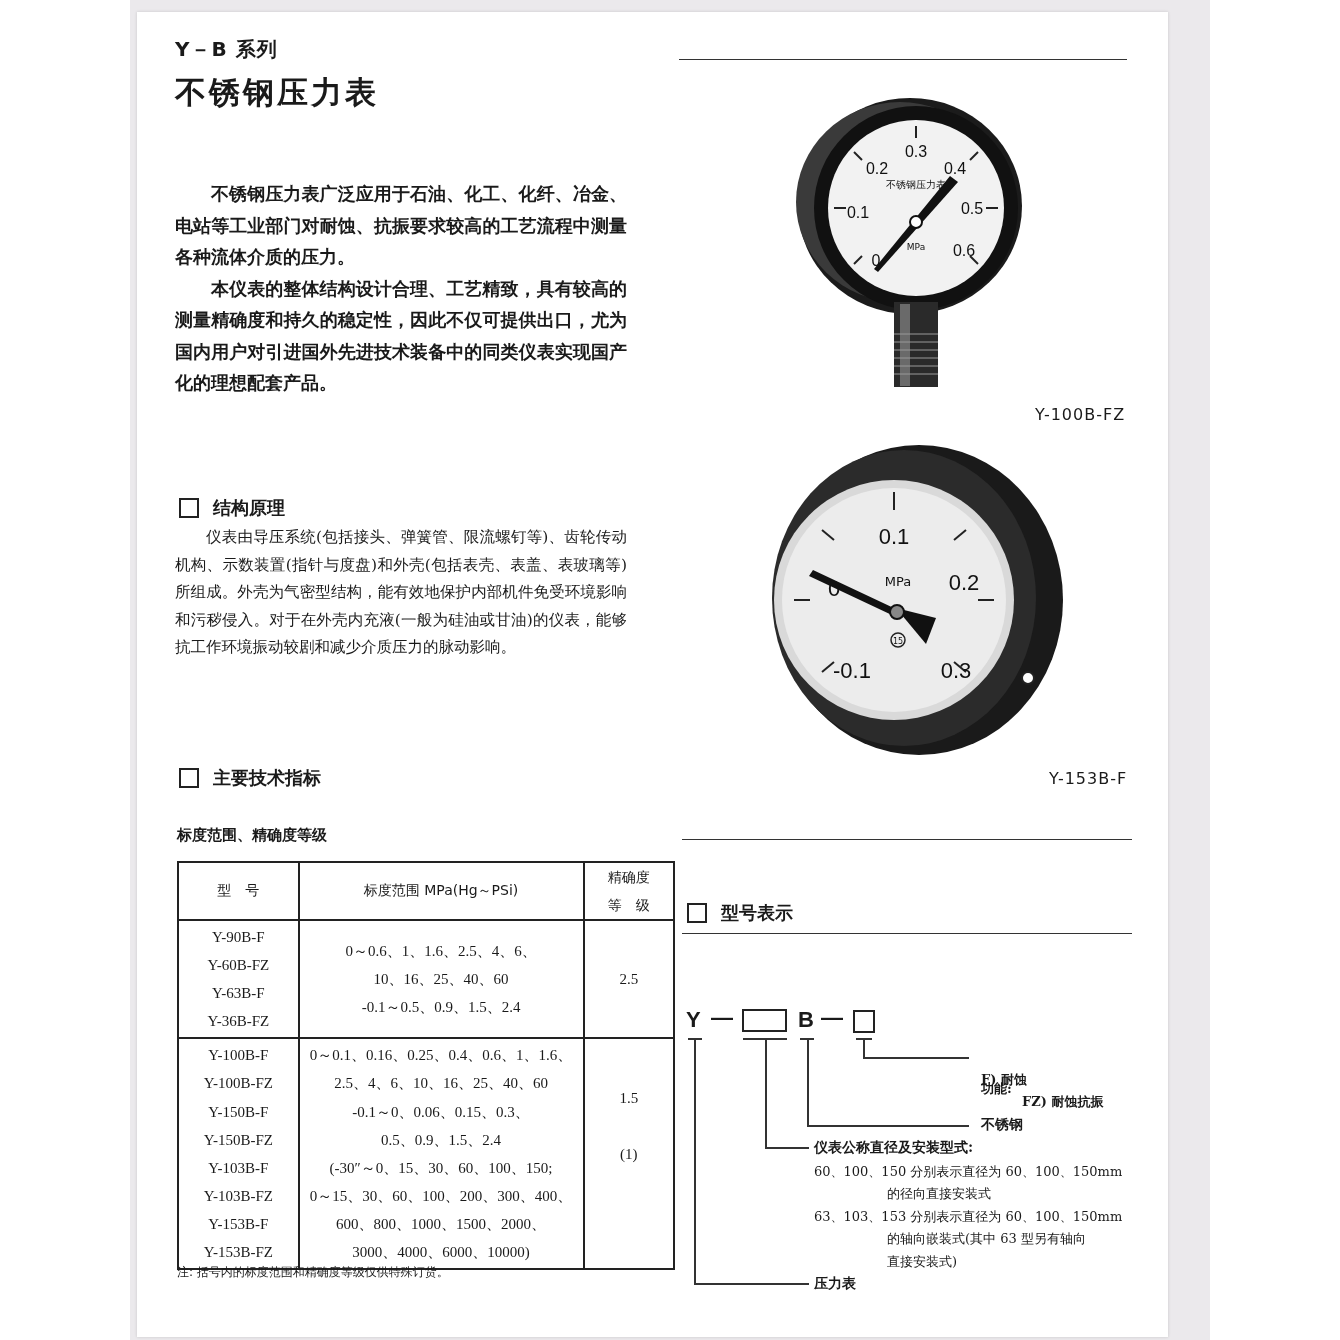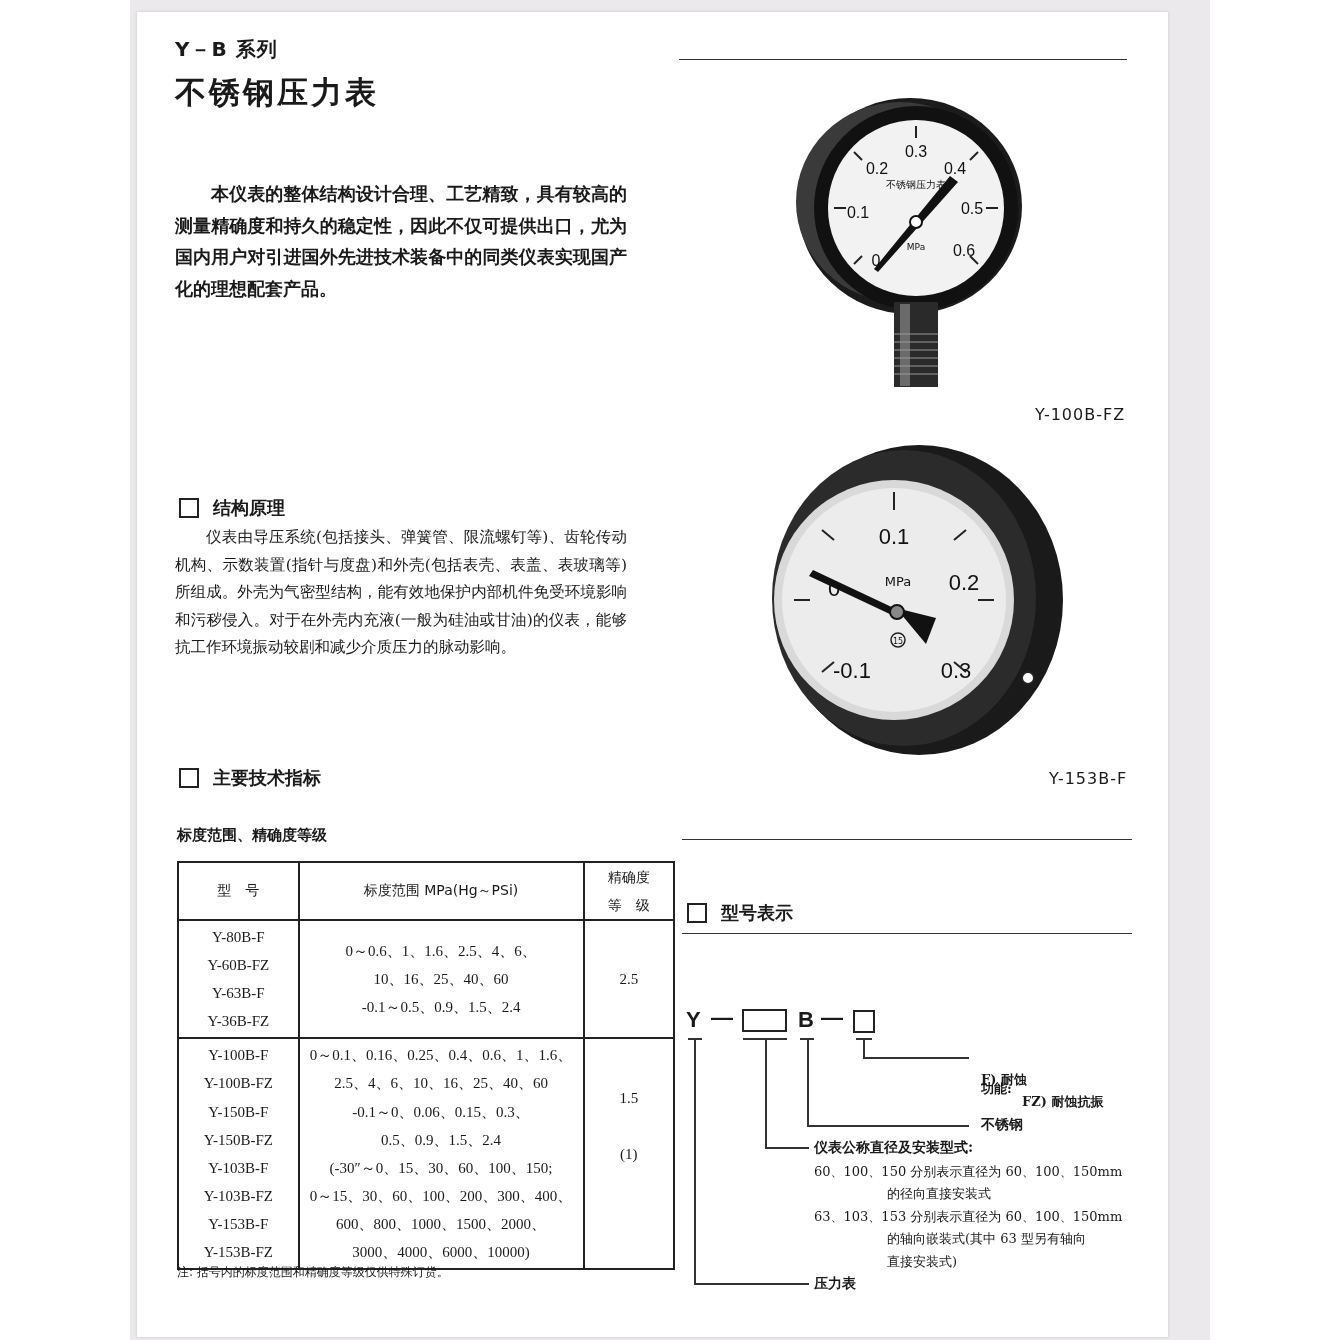--- a/index.html
+++ b/index.html
@@ -32,20 +32,21 @@
 <body>
 
 <div class="strip"></div>
 
 <div class="page">
 
   <div class="abs series">Y－B 系列</div>
   <div class="abs title">不锈钢压力表</div>
 
   <div class="abs para" style="left:38px;top:166px;">
+    <p>不锈钢压力表广泛应用于石油、化工、化纤、冶金、电站等工业部门对耐蚀、抗振要求较高的工艺流程中测量各种流体介质的压力。</p>
     <p>本仪表的整体结构设计合理、工艺精致，具有较高的测量精确度和持久的稳定性，因此不仅可提供出口，尤为国内用户对引进国外先进技术装备中的同类仪表实现国产化的理想配套产品。</p>
   </div>
 
   <div class="abs sec-head" style="left:42px;top:484px;">
     <span class="sec-box"></span>
     <span>结构原理</span>
   </div>
   <div class="abs body2" style="left:38px;top:512px;">
     <p>仪表由导压系统(包括接头、弹簧管、限流螺钉等)、齿轮传动机构、示数装置(指针与度盘)和外壳(包括表壳、表盖、表玻璃等)所组成。外壳为气密型结构，能有效地保护内部机件免受环境影响和污秽侵入。对于在外壳内充液(一般为硅油或甘油)的仪表，能够抗工作环境振动较剧和减少介质压力的脉动影响。</p>
   </div>
@@ -61,21 +62,21 @@
         <tr style="height:56px;">
       <th style="width:110px;">型　号</th>
       <th style="width:254px;">标度范围 MPa(Hg～PSi)</th>
       <th style="width:82px;line-height:28px;">
         <div>精确度</div>
         <div>等　级</div>
       </th>
     </tr>
     <tr>
       <td class="models" style="padding:2px 0;">
-        <div>Y-80B-F</div>
+        <div>Y-90B-F</div>
         <div>Y-60B-FZ</div>
         <div>Y-63B-F</div>
         <div>Y-36B-FZ</div>
       </td>
       <td class="ranges">
         <div>0～0.6、1、1.6、2.5、4、6、</div>
         <div>10、16、25、40、60</div>
         <div>-0.1～0.5、0.9、1.5、2.4</div>
       </td>
       <td>

